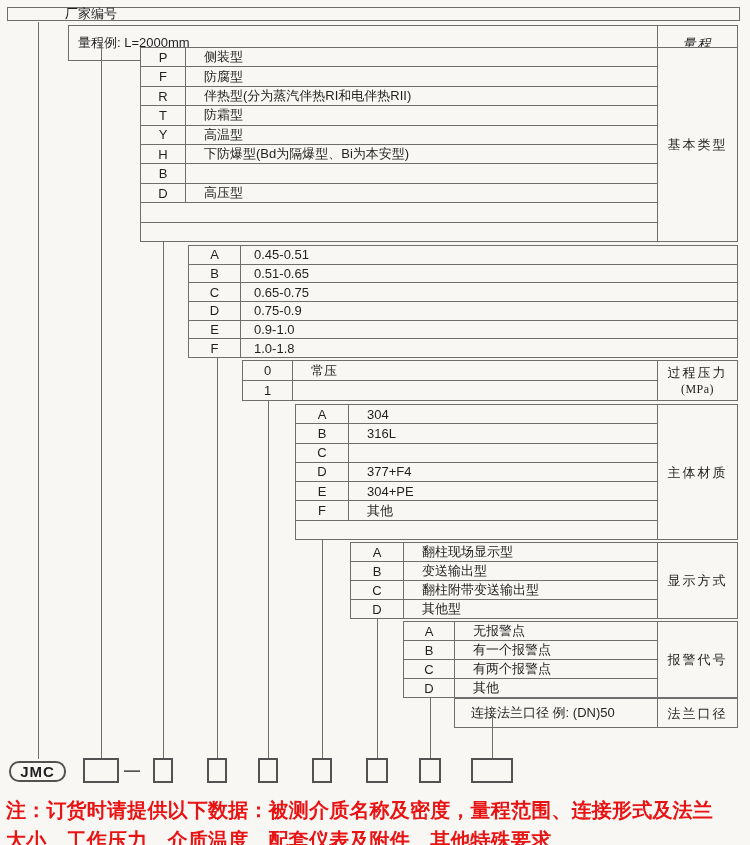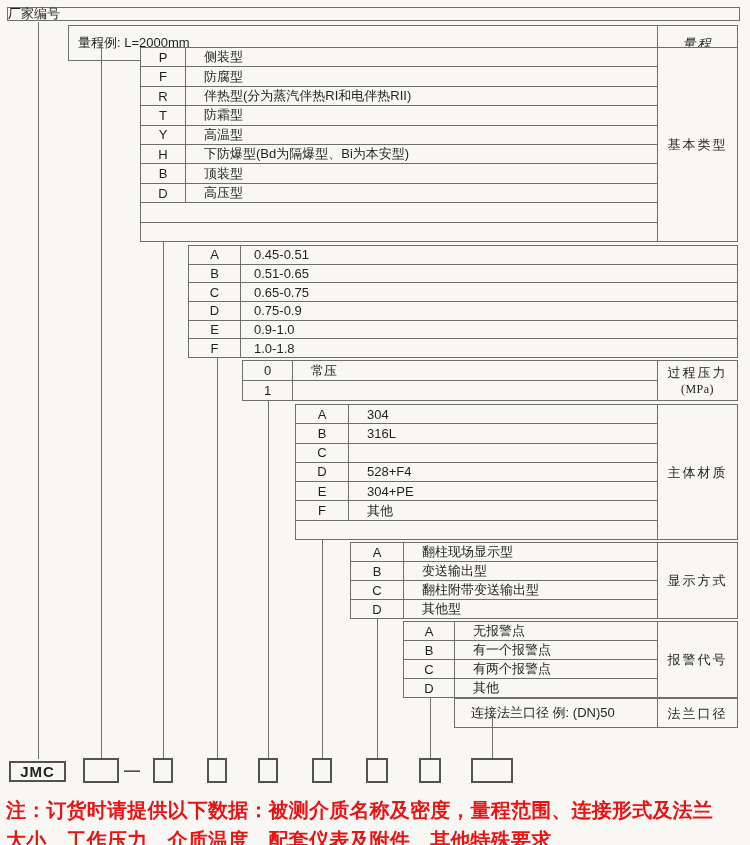--- a/index.html
+++ b/index.html
@@ -67,40 +67,40 @@
   
   .vline{position:absolute;width:1px;background:#6e6e6e;}
   
   .mbox{
     position:absolute;
     border:2px solid #525252;
     box-sizing:border-box;
     background:#f8f7f4;
     display:flex;align-items:center;justify-content:center;
   }
-  #box-jmc{font-weight:bold;font-size:15px;letter-spacing:1px;}
+  #box-jmc{font-weight:bold;font-size:15px;letter-spacing:1px;border-radius:10px;}
   .dash{
     position:absolute;
     text-align:center;
     font-weight:bold;font-size:16px;color:#525252;
     line-height:16px;
   }
   
   #note{
     position:absolute;left:6px;top:795px;width:740px;
     font-weight:bold;font-size:20px;line-height:30px;
     letter-spacing:0.2px;
   }
 </style>
 </head>
 <body>
 
 <div id="page" style="background: rgb(248, 247, 244); color: rgb(31, 31, 31);">
 
-  <div class="toprow" id="mfr-row" style="left:7px;top:7px;width:733px;height:14px;">
+  <div class="toprow" id="mfr-row" style="left:7px;top:7px;width:733px;height:14px;padding-left:57px;">
     <span>厂家编号</span>
   </div>
 
   <div class="toprow" id="range-row" style="left:68px;top:25px;width:670px;height:36px;padding-left:0;">
     <div style="flex:1;padding-left:9px;">量程例: L=2000mm</div>
     <div class="lbl" style="height:100%;font-style:italic;">
       <span>量程</span>
     </div>
   </div>
 
@@ -125,21 +125,20 @@
       <div class="row">
         <div class="code">Y</div>
         <div class="desc">高温型</div>
       </div>
       <div class="row">
         <div class="code">H</div>
         <div class="desc">下防爆型(Bd为隔爆型、Bi为本安型)</div>
       </div>
       <div class="row">
         <div class="code">B</div>
-        <div class="desc">顶装型</div>
       </div>
       <div class="row">
         <div class="code">D</div>
         <div class="desc">高压型</div>
       </div>
       <div class="row">
           <div class="desc"></div>
         </div>
       <div class="row">
           <div class="desc"></div>
@@ -203,21 +202,21 @@
       </div>
       <div class="row">
         <div class="code">B</div>
         <div class="desc">316L</div>
       </div>
       <div class="row">
         <div class="code">C</div>
       </div>
       <div class="row">
         <div class="code">D</div>
-        <div class="desc">528+F4</div>
+        <div class="desc">377+F4</div>
       </div>
       <div class="row">
         <div class="code">E</div>
         <div class="desc">304+PE</div>
       </div>
       <div class="row">
         <div class="code">F</div>
         <div class="desc">其他</div>
       </div>
       <div class="row">

